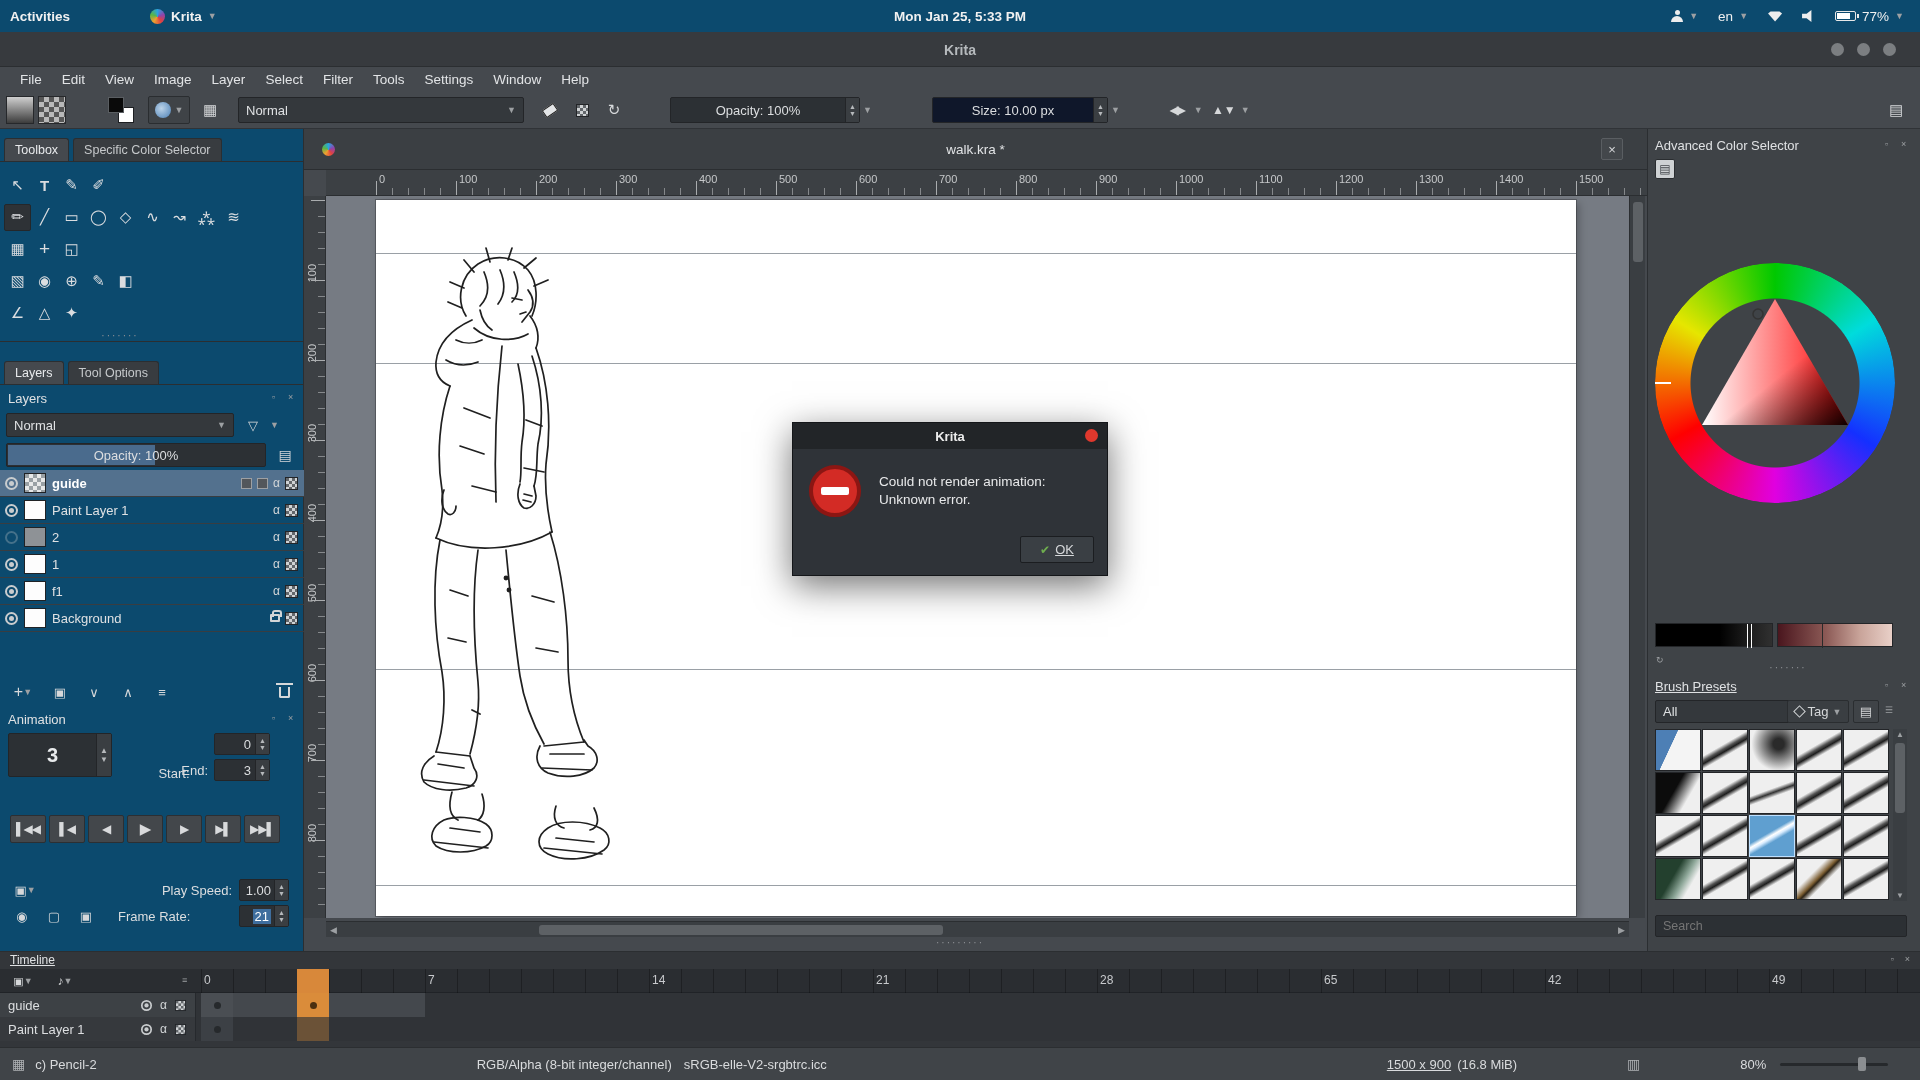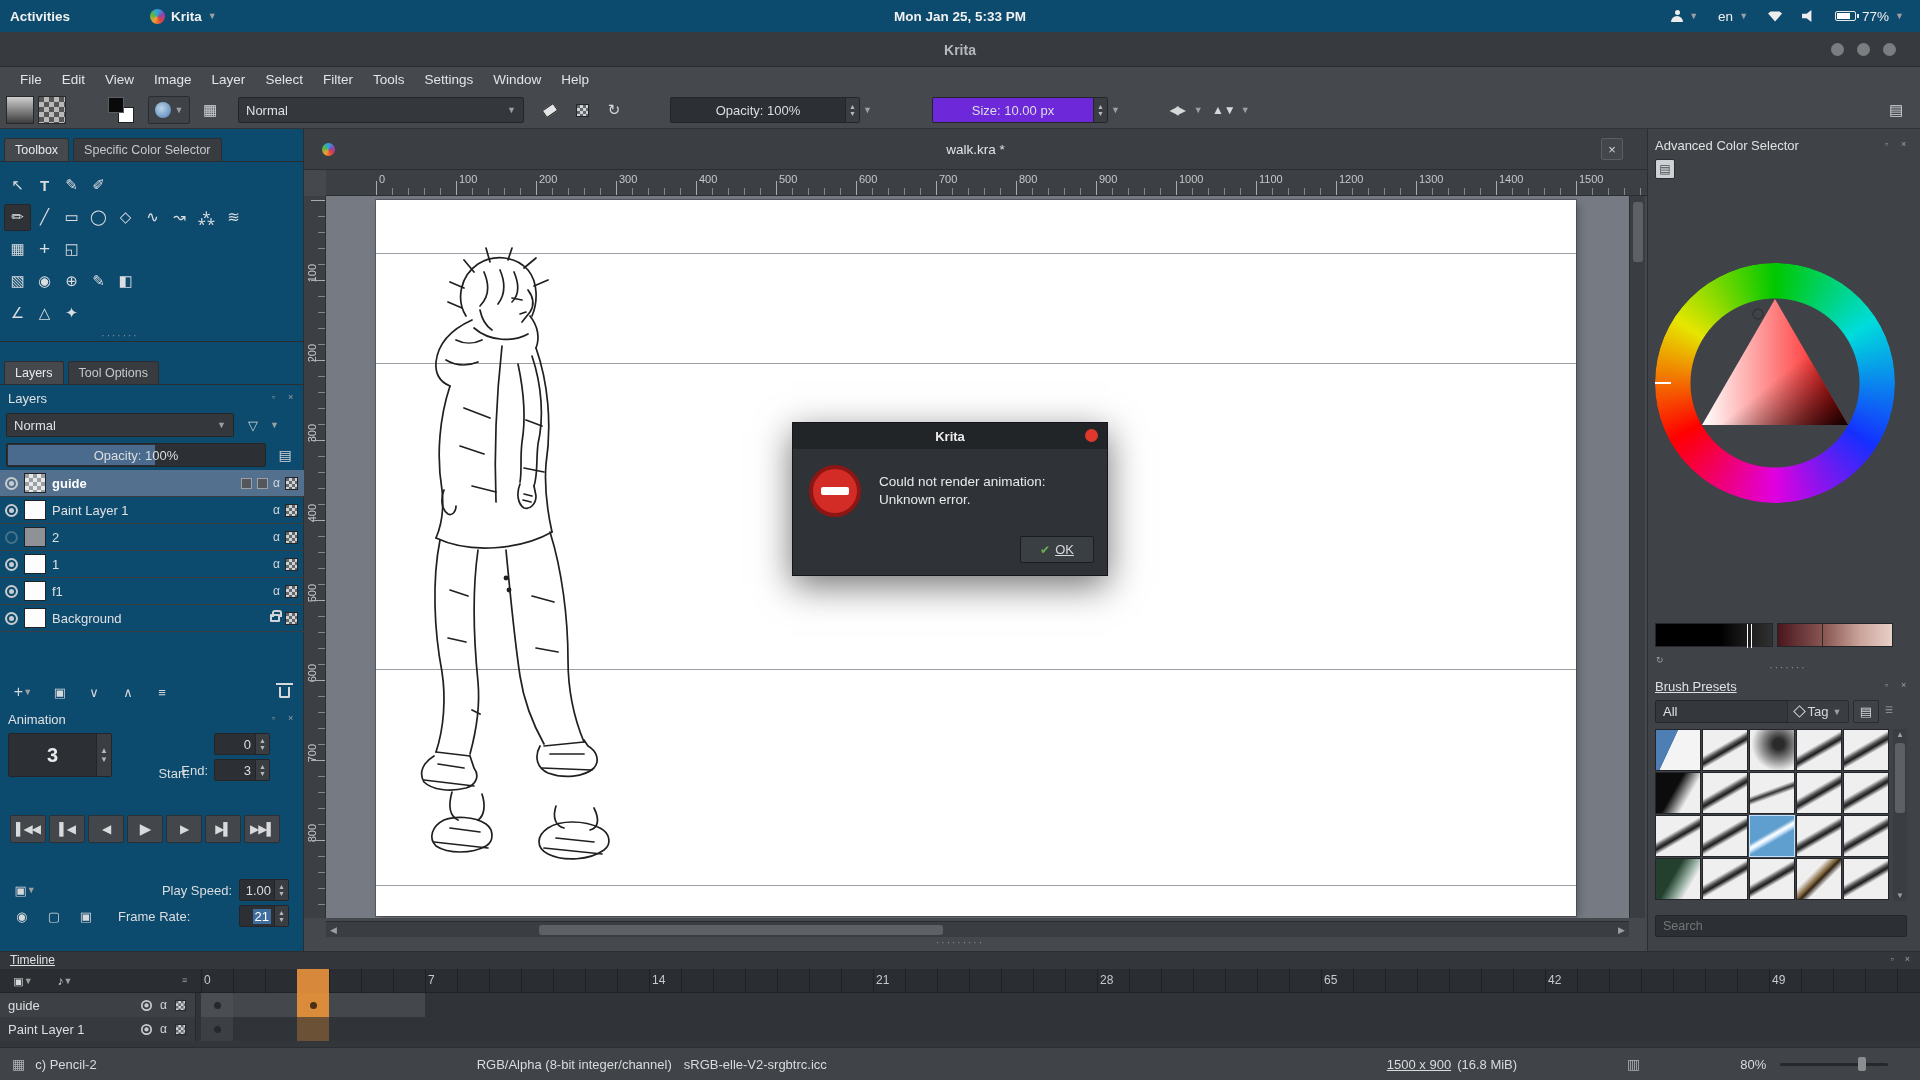--- a/index.html
+++ b/index.html
@@ -196,21 +196,21 @@
       <span>↻</span>
     </div>
     <div class="well" style="margin-left:42px;width:190px;height:26px;display:flex;align-items:center;position:relative">
       <span style="flex:1;text-align:center">Opacity: 100%</span>
       <span class="spincol">
           <span>▲</span>
           <span>▼</span>
         </span>
     </div>
     <span class="caret9" style="margin-left:3px">▼</span>
-    <div class="well" style="margin-left:60px;width:176px;height:26px;display:flex;align-items:center;background:#6d28d9">
+    <div class="well" style="margin-left:60px;width:176px;height:26px;display:flex;align-items:center;background:#0f172a">
       <span style="flex:1;text-align:center">Size: 10.00 px</span>
       <span class="spincol">
           <span>▲</span>
           <span>▼</span>
         </span>
     </div>
     <span class="caret9" style="margin-left:3px">▼</span>
     <div class="flat btn" style="width:34px;height:28px;margin-left:40px;letter-spacing:-2px;font-size:12px">◀▶</div>
     <span class="caret9">▼</span>
     <div class="flat btn" style="width:34px;height:28px;margin-left:4px;font-size:12px;flex-direction:column;line-height:9px">▲▼</div>

